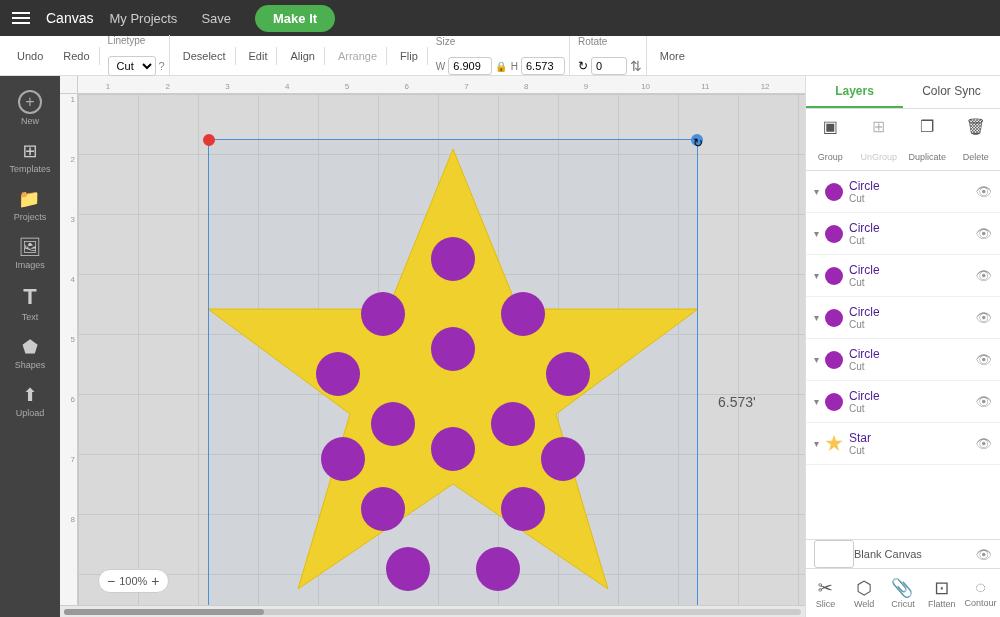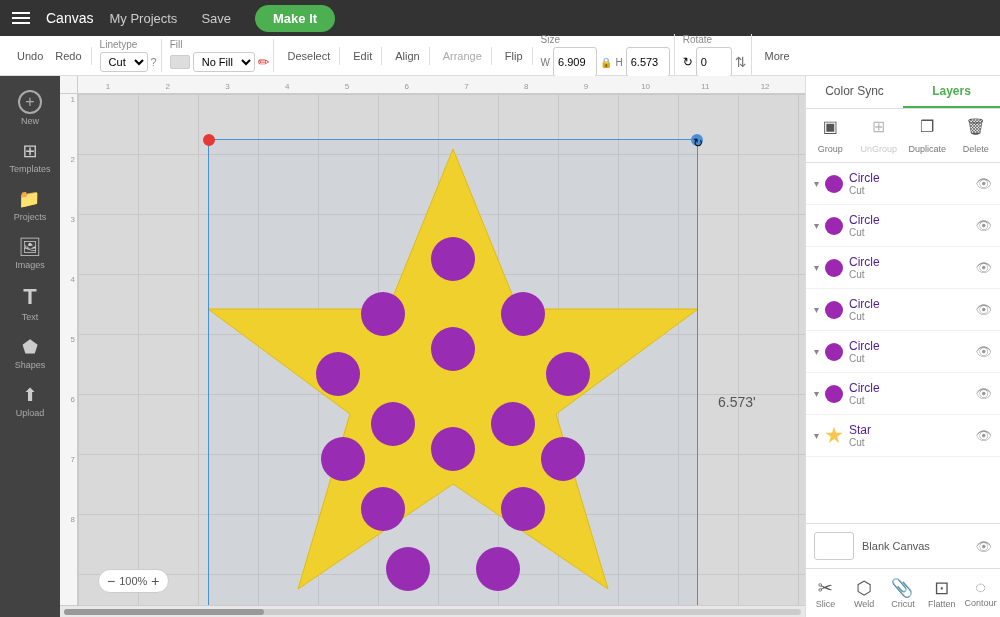--- a/index.html
+++ b/index.html
@@ -10,26 +10,26 @@
     #topbar .hamburger { display: flex; flex-direction: column; gap: 3px; cursor: pointer; }
     #topbar .hamburger span { width: 18px; height: 2px; background: #fff; display: block; }
     #topbar .canvas-label { font-size: 14px; color: #fff; }
     #topbar .title { flex: 1; text-align: center; font-size: 13px; color: #ccc; }
     #topbar .my-projects { color: #ccc; font-size: 13px; cursor: pointer; }
     #topbar .save-btn { background: transparent; border: none; color: #ccc; font-size: 13px; cursor: pointer; padding: 4px 8px; }
     #topbar .make-btn { background: #4caf50; color: #fff; border: none; border-radius: 16px; padding: 6px 18px; font-size: 13px; font-weight: 600; cursor: pointer; }
 
     
     #toolbar { display: flex; align-items: center; background: #fff; height: 40px; border-bottom: 1px solid #ddd; padding: 0 8px; gap: 4px; }
-    .toolbar-group { display: flex; align-items: center; gap: 2px; padding: 0 4px; border-right: 1px solid #ddd; }
+    .toolbar-group { display: flex; align-items: center; gap: 10px; padding: 0 4px; border-right: 1px solid #ddd; }
     .toolbar-group:last-child { border-right: none; }
     .toolbar-btn { background: none; border: none; cursor: pointer; padding: 3px 5px; border-radius: 3px; font-size: 11px; color: #555; display: flex; align-items: center; gap: 2px; }
     .toolbar-label { font-size: 10px; color: #888; }
     .toolbar-select { border: 1px solid #ccc; border-radius: 3px; font-size: 11px; padding: 2px 4px; background: #fff; }
-    .toolbar-input { border: 1px solid #ccc; border-radius: 3px; font-size: 11px; padding: 8px 4px; width: 55px; }
+    .toolbar-input { border: 1px solid #ccc; border-radius: 3px; font-size: 11px; padding: 2px 4px; width: 55px; }
     .color-swatch { width: 20px; height: 14px; background: #ddd; border: 1px solid #ccc; border-radius: 2px; }
     .pencil-icon { color: #e53935; font-size: 14px; }
 
     
     #main { display: flex; height: calc(617px - 36px - 40px); }
 
     
     #left-sidebar { width: 60px; background: #424242; display: flex; flex-direction: column; align-items: center; padding: 8px 0; gap: 2px; }
     .sidebar-item { display: flex; flex-direction: column; align-items: center; color: #ccc; cursor: pointer; padding: 6px 0; width: 100%; }
     .sidebar-item .si-icon { font-size: 18px; margin-bottom: 2px; }
@@ -65,34 +65,34 @@
     
     #right-panel { width: 195px; background: #fff; border-left: 1px solid #ddd; display: flex; flex-direction: column; }
     #panel-tabs { display: flex; border-bottom: 1px solid #ddd; }
     .panel-tab { flex: 1; text-align: center; padding: 8px 4px; font-size: 12px; cursor: pointer; color: #555; }
     .panel-tab.active { border-bottom: 2px solid #4caf50; color: #4caf50; font-weight: 600; }
 
     
     #layer-actions { display: flex; border-bottom: 1px solid #ddd; padding: 4px 0; }
     .layer-action { flex: 1; display: flex; flex-direction: column; align-items: center; cursor: pointer; padding: 4px 2px; }
     .la-icon { font-size: 16px; color: #555; }
-    .la-label { font-size: 9px; color: #777; margin-top: 8px; }
+    .la-label { font-size: 9px; color: #777; margin-top: 16px; }
     .la-disabled { opacity: 0.4; }
 
     
     #layers-list { flex: 1; overflow-y: auto; }
     .layer-item { display: flex; align-items: center; padding: 4px 8px; border-bottom: 1px solid #f0f0f0; gap: 6px; height: 42px; }
     .layer-chevron { color: #888; font-size: 10px; cursor: pointer; }
     .layer-name { flex: 1; font-size: 12px; color: #4c1d95; }
     .layer-sublabel { font-size: 10px; color: #888; }
     .layer-swatch { width: 18px; height: 18px; border-radius: 50%; }
     .layer-eye { color: #999; cursor: pointer; font-size: 13px; }
 
     
-    #blank-canvas { display: flex; align-items: center; padding: 8px 8px; border-top: 1px solid #ddd; gap: 8px; }
+    #blank-canvas { display: flex; align-items: center; padding: 0 8px; border-top: 1px solid #ddd; }
     #blank-canvas .bc-swatch { width: 40px; height: 28px; background: #fff; border: 1px solid #ccc; border-radius: 3px; }
     #blank-canvas .bc-label { font-size: 11px; color: #555; flex: 1; }
     #blank-canvas .bc-eye { color: #999; font-size: 13px; cursor: pointer; }
 
     
     #bottom-toolbar { display: flex; border-top: 1px solid #ddd; padding: 4px 0; }
     .bt-item { flex: 1; display: flex; flex-direction: column; align-items: center; cursor: pointer; padding: 4px 2px; }
     .bt-icon { font-size: 18px; color: #555; }
     .bt-label { font-size: 9px; color: #777; }
 
@@ -121,30 +121,20 @@
     <button class="toolbar-btn">Undo</button>
     <button class="toolbar-btn">Redo</button>
   </div>
   <div class="toolbar-group" style="flex-direction:column; align-items:flex-start;">
     <span class="toolbar-label">Linetype</span>
     <div style="display:flex;align-items:center;gap:3px;">
       <select class="toolbar-select">
         <option>Cut</option>
       </select>
       <span style="color:#888;font-size:11px;">?</span>
-    </div>
-  </div>
-  <div class="toolbar-group" style="flex-direction:column; align-items:flex-start;">
-    <span class="toolbar-label">Fill</span>
-    <div style="display:flex;align-items:center;gap:3px;">
-      <div class="color-swatch"></div>
-      <select class="toolbar-select">
-        <option>No Fill</option>
-      </select>
-      <span class="pencil-icon">✏</span>
     </div>
   </div>
   <div class="toolbar-group">
     <button class="toolbar-btn">Deselect</button>
   </div>
   <div class="toolbar-group">
     <button class="toolbar-btn">Edit</button>
   </div>
   <div class="toolbar-group">
     <button class="toolbar-btn">Align</button>
@@ -296,22 +286,22 @@
         <div id="hscroll-track">
           <div id="hscroll-thumb"></div>
         </div>
       </div>
     </div>
   </div>
 
   <div id="right-panel">
 
     <div id="panel-tabs">
+      <div class="panel-tab active">Layers</div>
       <div class="panel-tab">Color Sync</div>
-      <div class="panel-tab active">Layers</div>
     </div>
 
     <div id="layer-actions">
       <div class="layer-action">
         <span class="la-icon">▣</span>
         <span class="la-label">Group</span>
       </div>
       <div class="layer-action la-disabled">
         <span class="la-icon">⊞</span>
         <span class="la-label">UnGroup</span>

